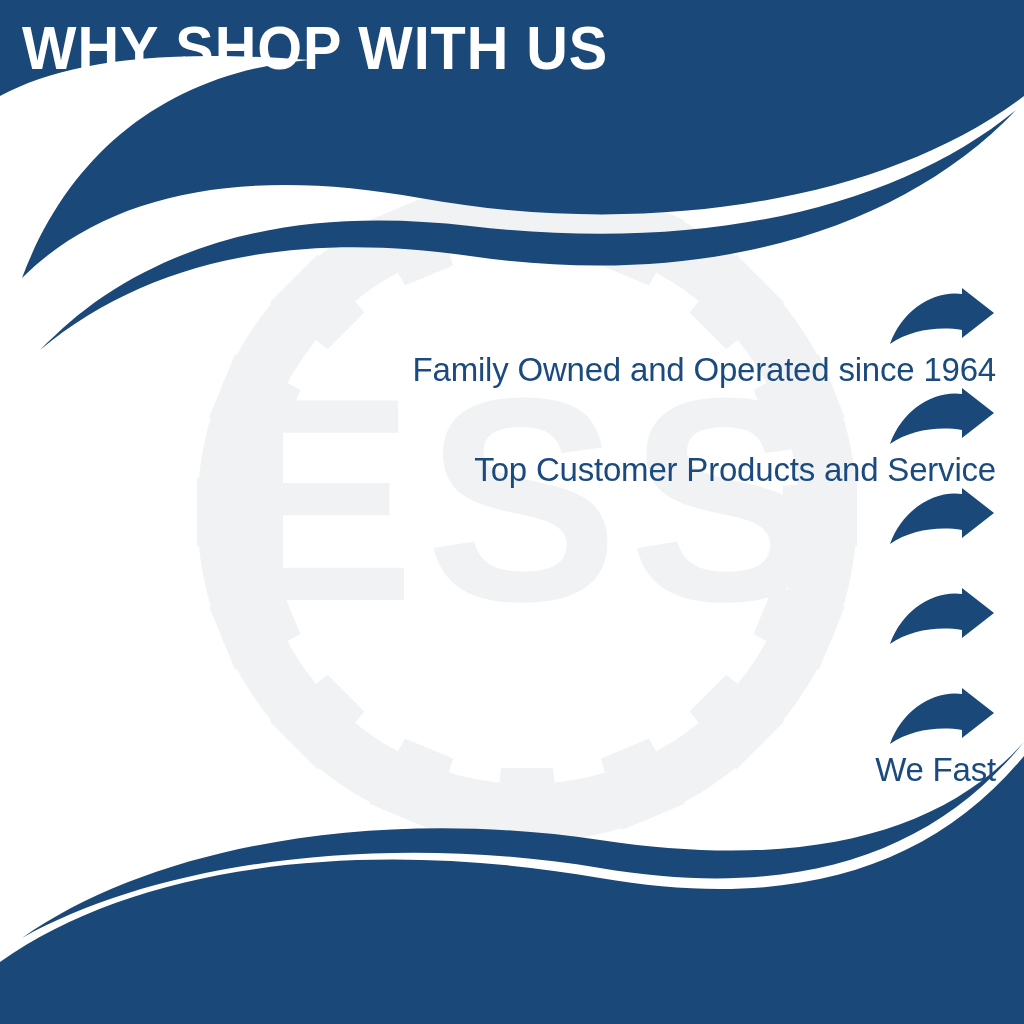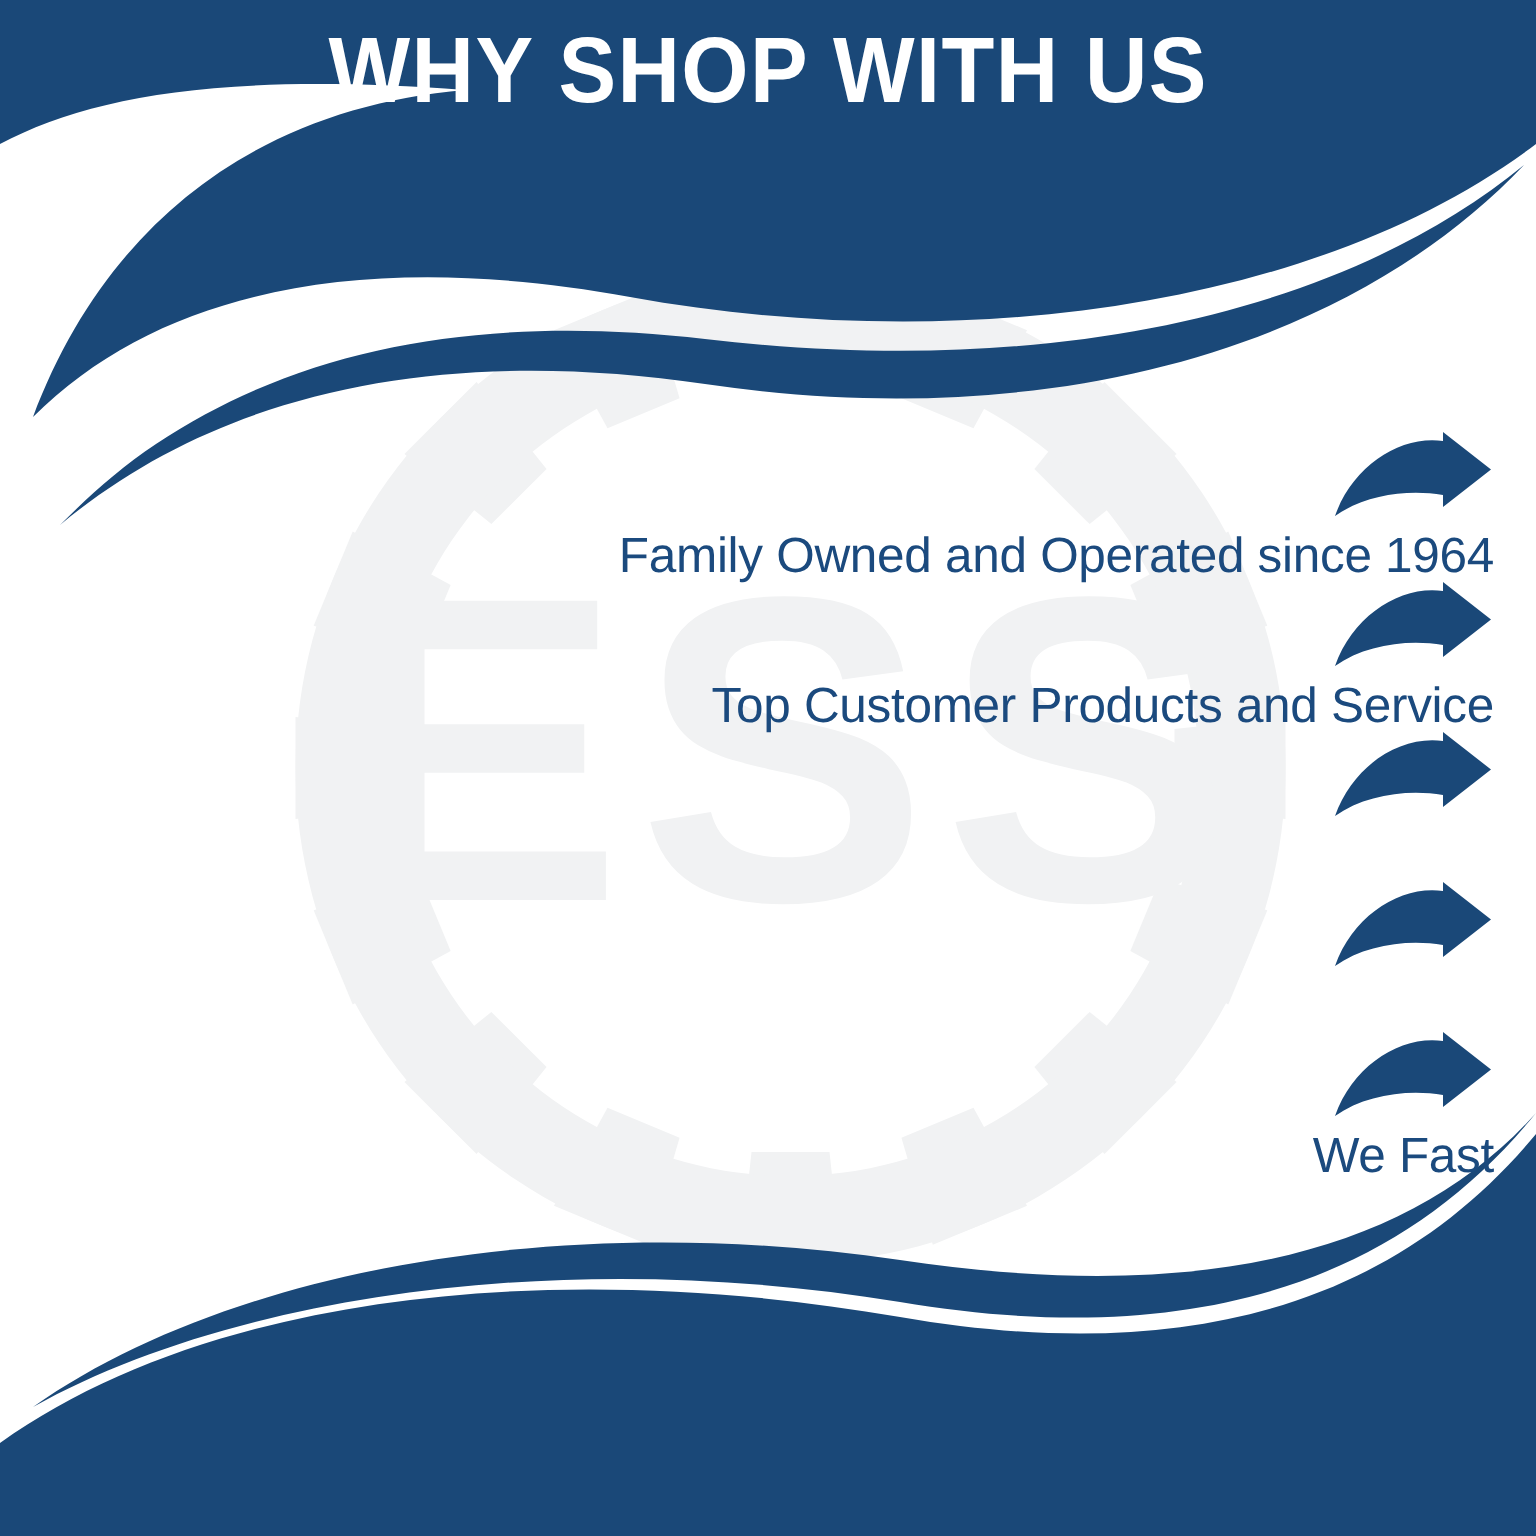--- a/index.html
+++ b/index.html
@@ -33,21 +33,21 @@
     height: 1024px;
     pointer-events: none;
   }
 
   
   .title-wrap {
     position: absolute;
     left: 0;
     top: 12px;
     width: 1024px;
-    text-align: center;
+    text-align: left;
   }
   .title {
     display: inline-block;
     color: #ffffff;
     font-family: "Liberation Sans", sans-serif;
     font-weight: bold;
     font-size: 62px;
     line-height: 72px;
     letter-spacing: 1px;
     transform: scaleX(0.93);

